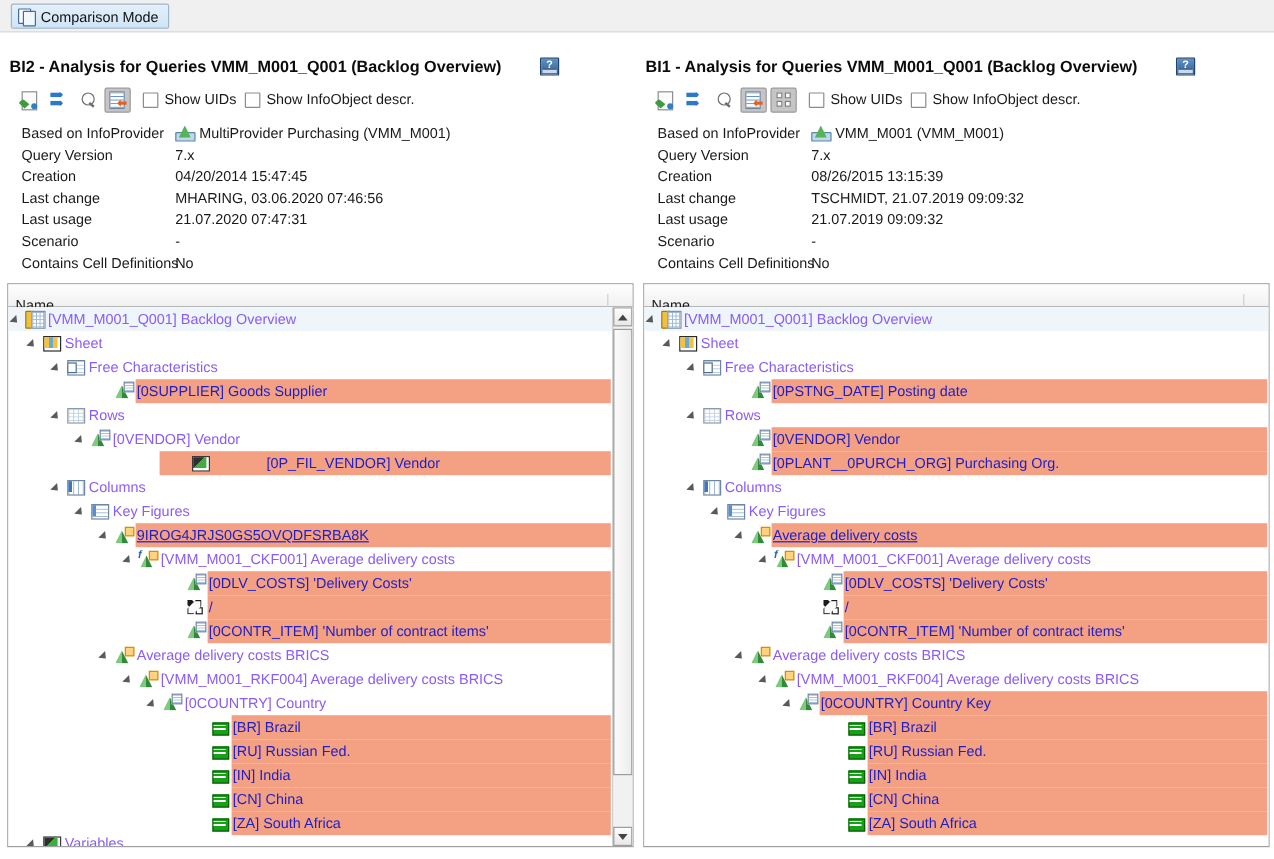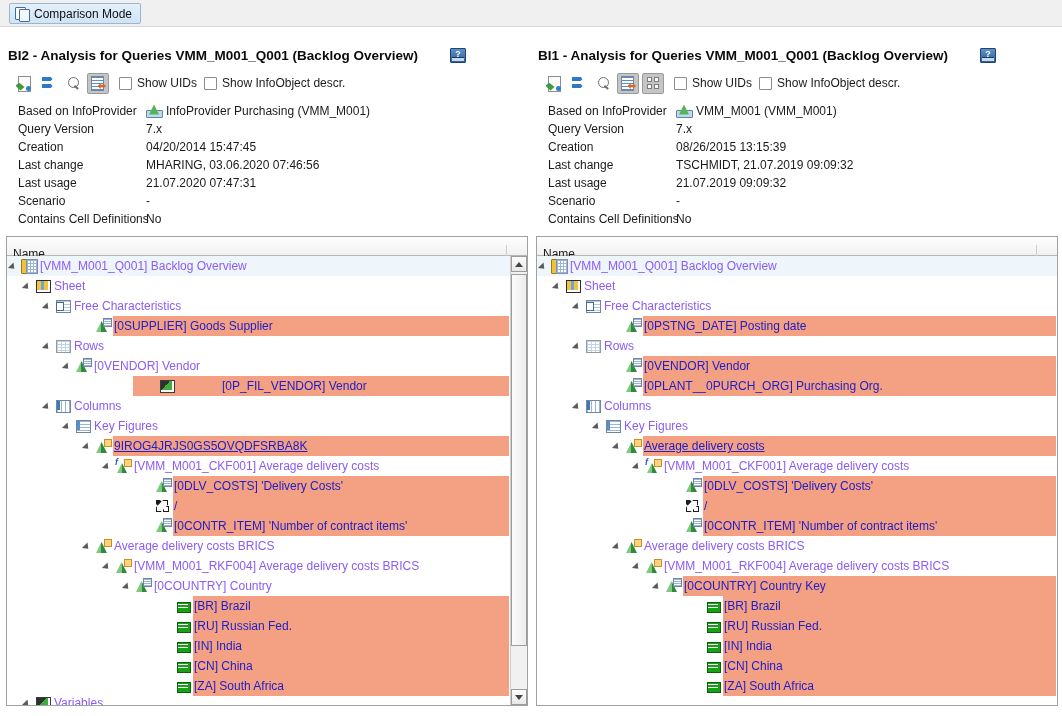--- a/index.html
+++ b/index.html
@@ -387,21 +387,21 @@
         <span class="cb"></span>
         <span class="cb-lbl">Show InfoObject descr.</span>
       </div>
     </div>
 
     <div class="meta">
       <div class="meta-row">
         <span class="meta-key">Based on InfoProvider</span>
         <span class="meta-val">
           <span class="ic-provider"></span>
-          <span>InfoProvider Purchasing (VMM_M001)</span>
+          <span>MultiProvider Purchasing (VMM_M001)</span>
         </span>
       </div>
       <div class="meta-row">
         <span class="meta-key">Query Version</span>
         <span class="meta-val">7.x</span>
       </div>
       <div class="meta-row">
         <span class="meta-key">Creation</span>
         <span class="meta-val">04/20/2014 15:47:45</span>
       </div>

